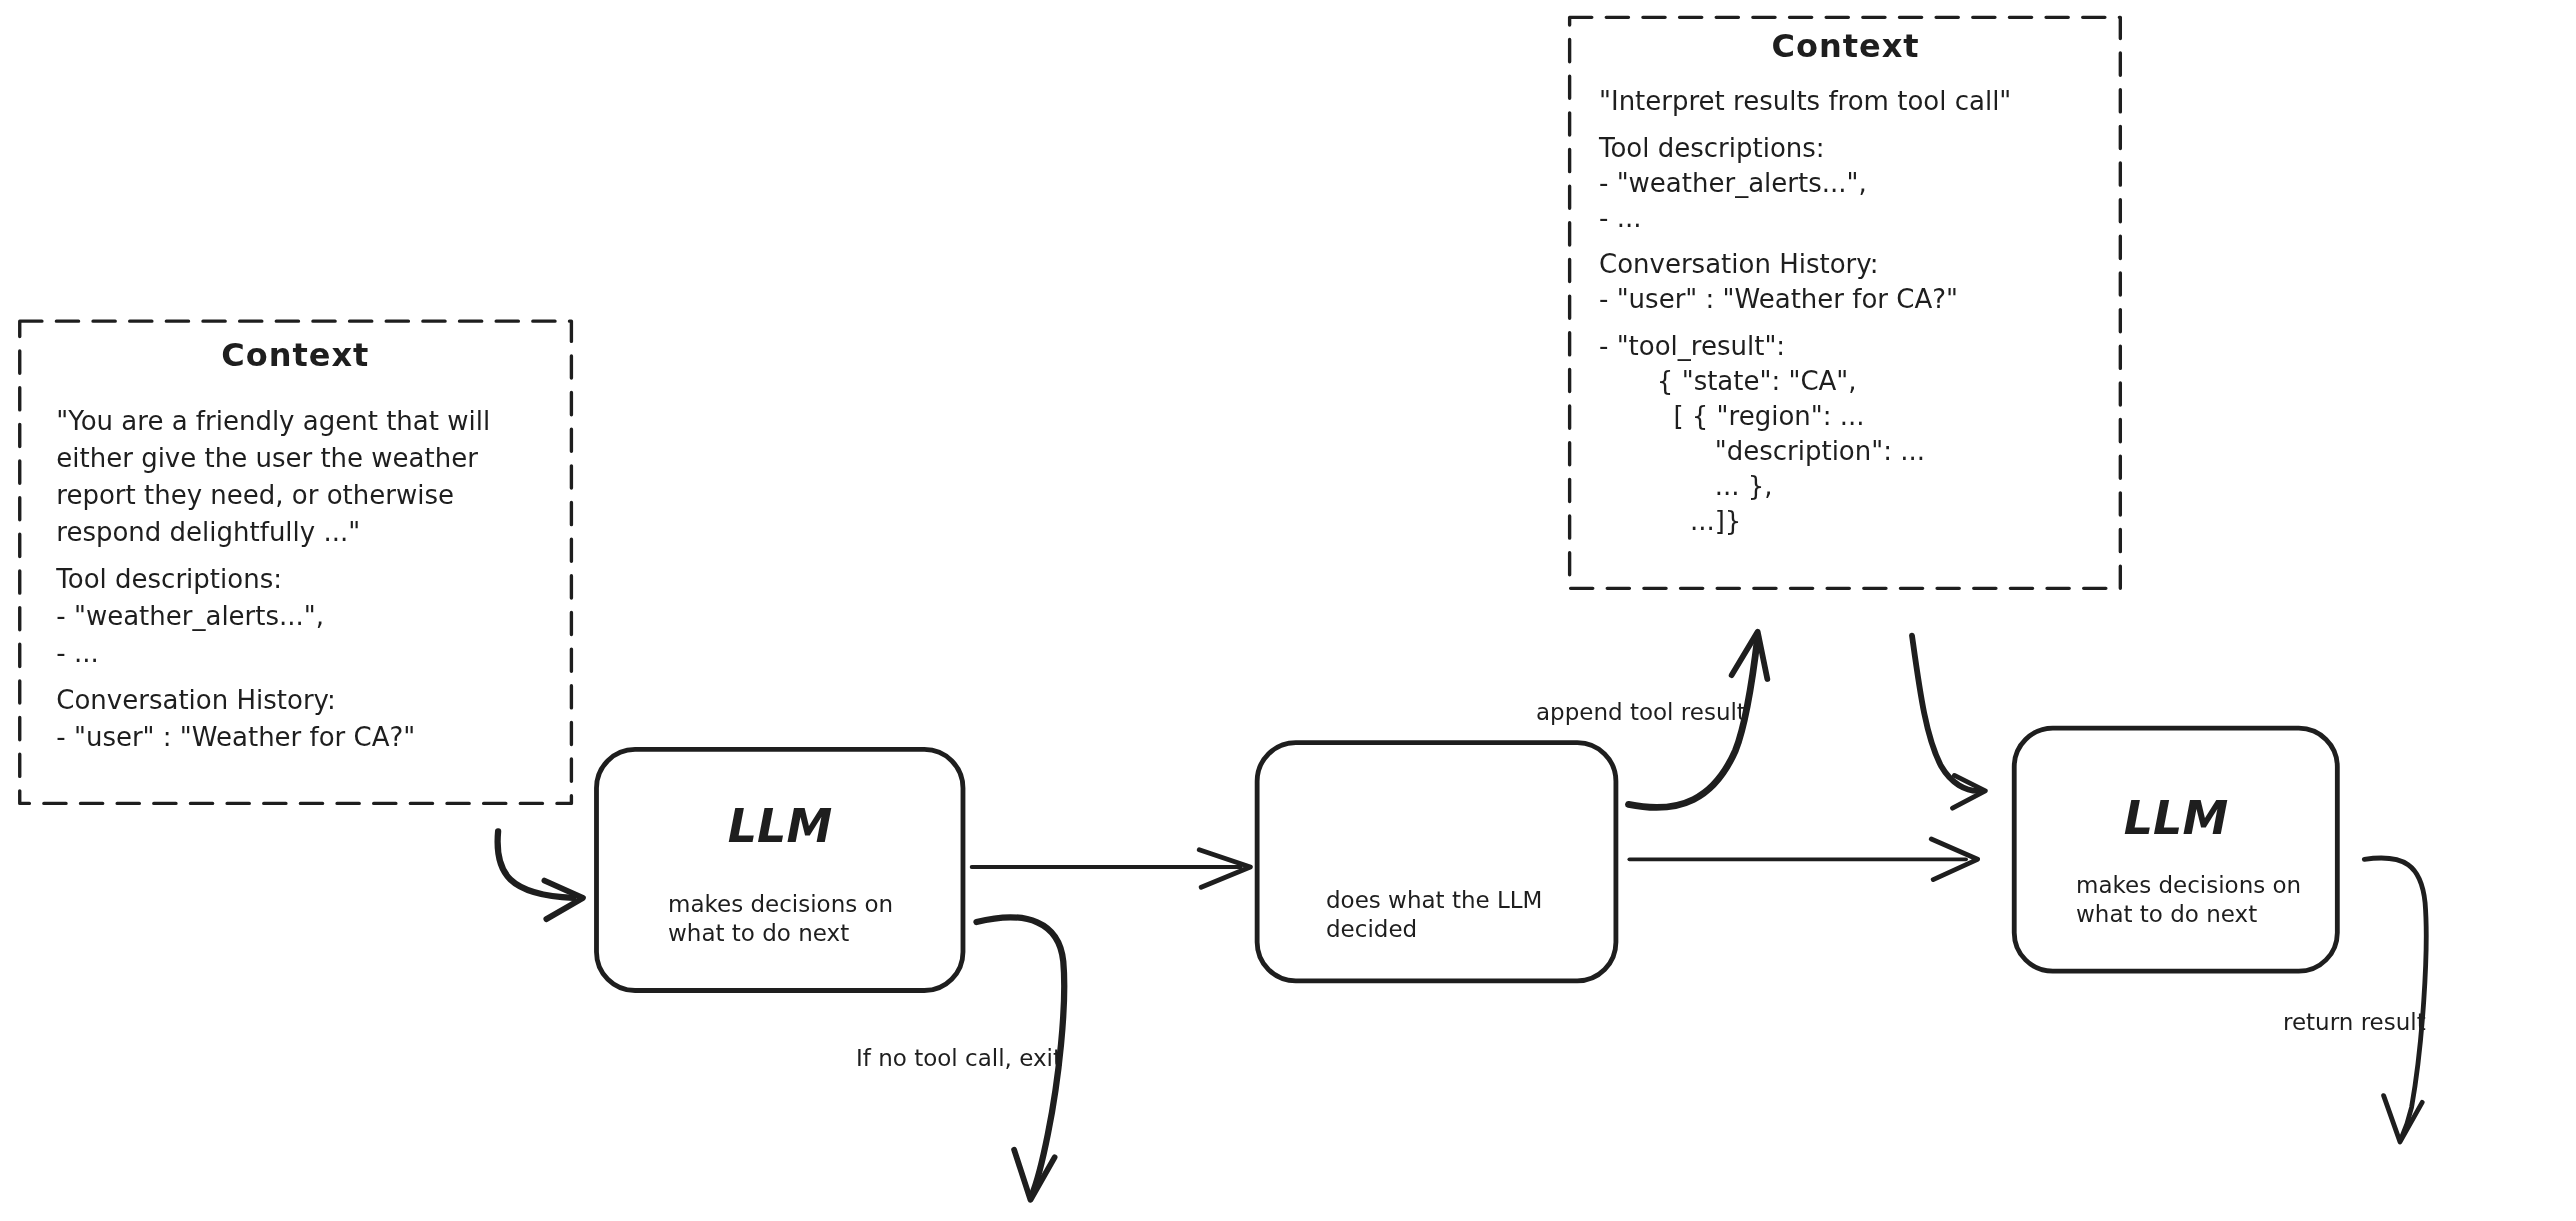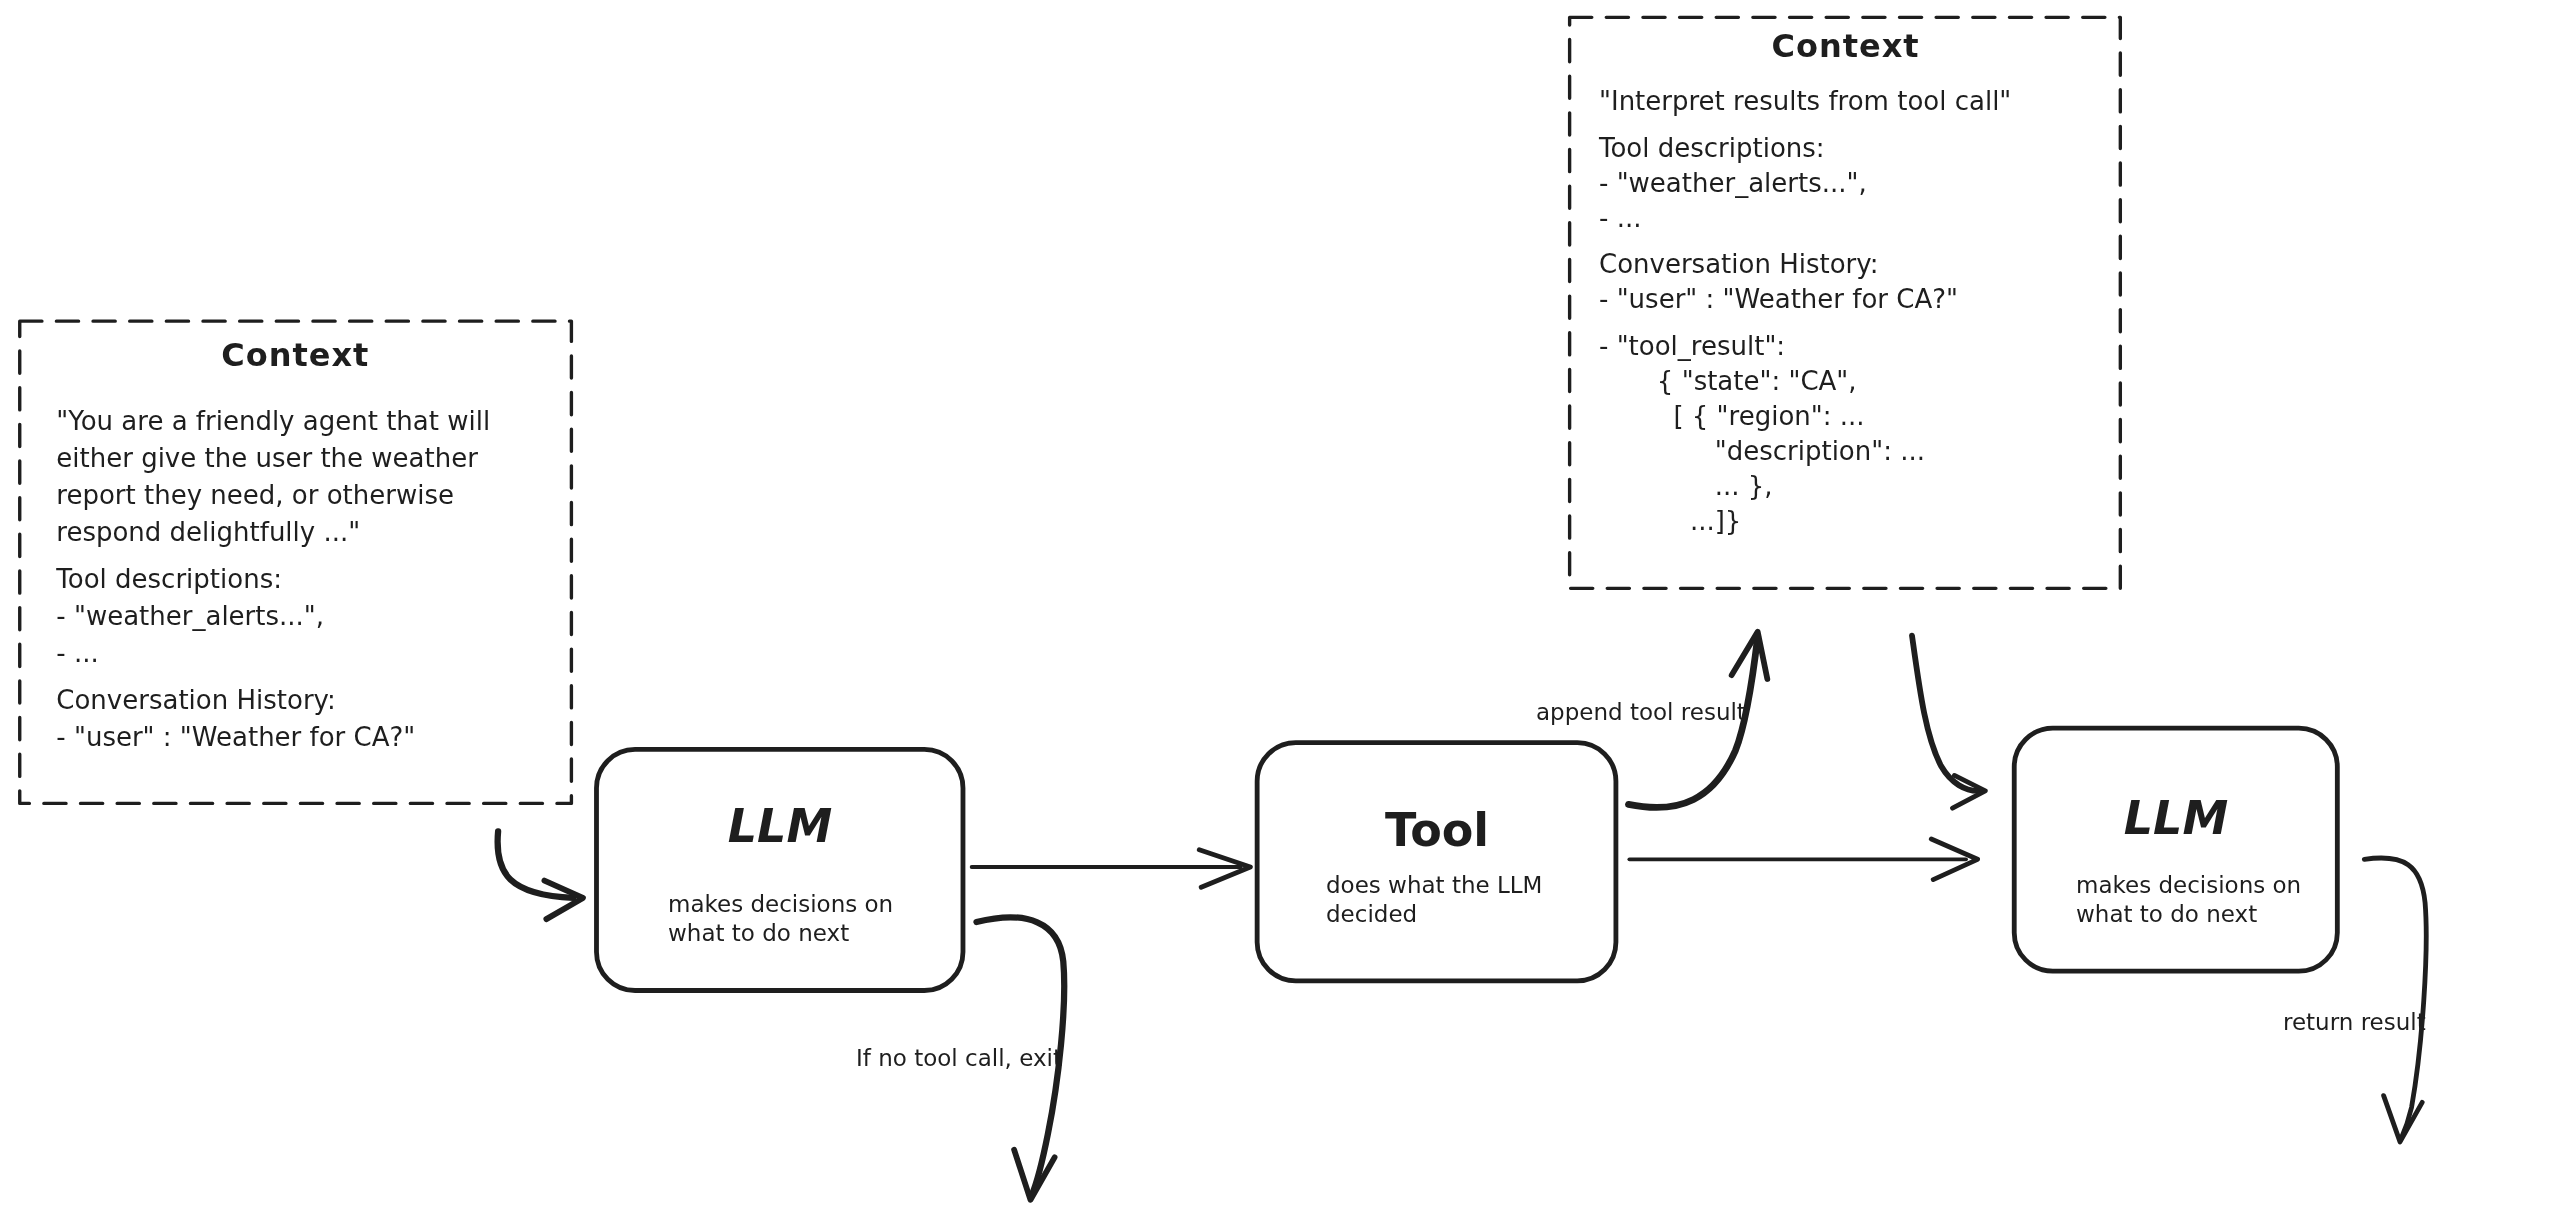--- a/index.html
+++ b/index.html
@@ -26,21 +26,21 @@
   
   .node{position:absolute;}
   .node-title{position:absolute;left:1px;right:0;text-align:center;font-size:46px;font-weight:600;}
   .node-title.llm{font-style:italic;}
   .node-sub{position:absolute;font-size:23px;line-height:29px;white-space:pre-line;}
   .node-llm1{left:596px;top:750px;width:367px;height:241px;}
   .node-llm1 .node-title{top:49px;}
   .node-llm1 .node-sub{left:72px;top:140px;}
   .node-tool{left:1257px;top:743px;width:359px;height:238px;}
   .node-tool .node-title{top:60px;}
-  .node-tool .node-sub{left:69px;top:128px;}
+  .node-tool .node-sub{left:69px;top:143px;}
   .node-llm2{left:2014px;top:728px;width:323px;height:243px;}
   .node-llm2 .node-title{top:63px;}
   .node-llm2 .node-sub{left:62px;top:143px;}
 
   
   .edge-label{position:absolute;font-size:23px;white-space:nowrap;}
   .label-append{left:1536px;top:685px;margin-top:14px;}
   .label-exit{left:856px;top:1045px;}
   .label-return{left:2283px;top:1009px;}
 </style>
@@ -127,21 +127,20 @@
     </div>
   </section>
 
   <div class="node node-llm1">
     <div class="node-title llm">LLM</div>
     <div class="node-sub">makes decisions on
 what to do next</div>
   </div>
 
   <div class="node node-tool">
-    <div class="node-title">Tool</div>
     <div class="node-sub">does what the LLM
 decided</div>
   </div>
 
   <div class="node node-llm2">
     <div class="node-title llm">LLM</div>
     <div class="node-sub">makes decisions on
 what to do next</div>
   </div>
 

